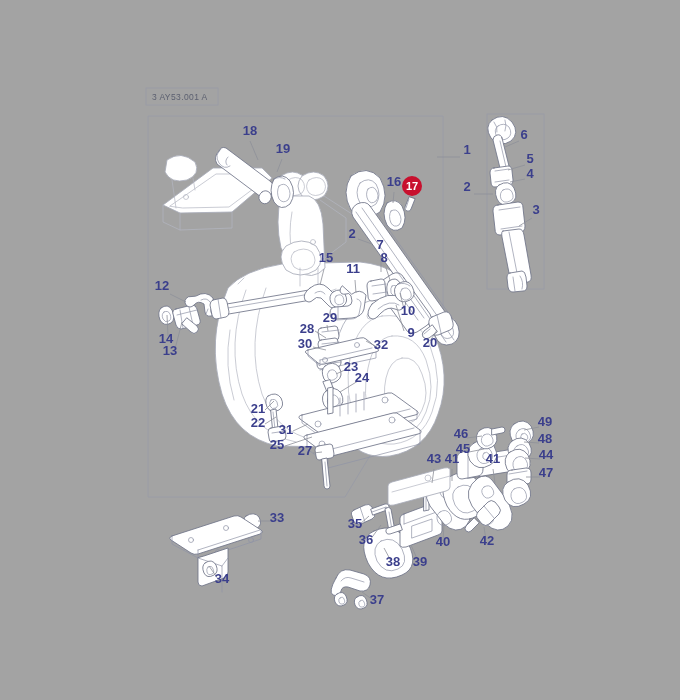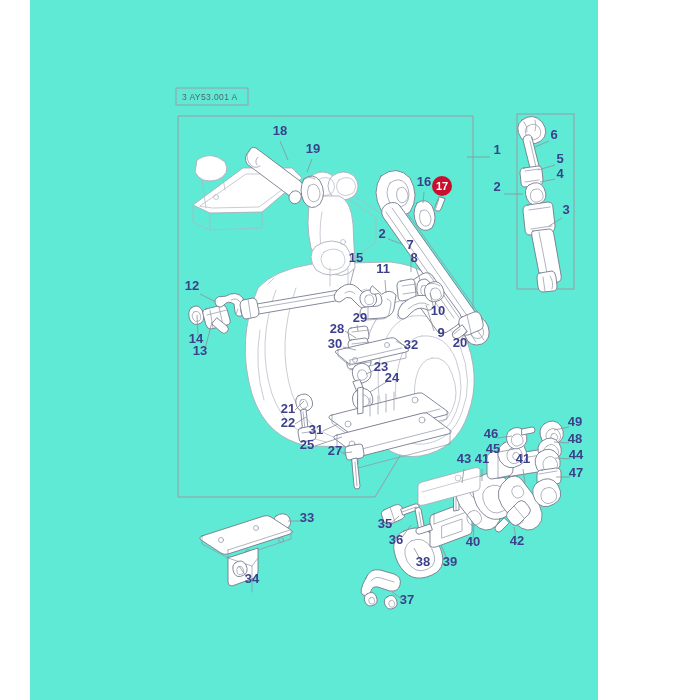--- a/index.html
+++ b/index.html
@@ -10,24 +10,23 @@
   }
   body {
     width: 700px;
     height: 700px;
     font-family: "Liberation Sans", sans-serif;
     overflow: hidden;
     position: relative;
   }
   #stage {
     position: relative;
-    width: 568px;
+    width: 680px;
     height: 700px;
-    background: #5eead4;
-    margin-left: 30px;
+    background: #a3a3a3;
   }
   #diagram {
     position: absolute;
     left: 0;
     top: 0;
     width: 700px;
     height: 700px;
   }
   .callout-text {
     font-family: "Liberation Sans", sans-serif;

